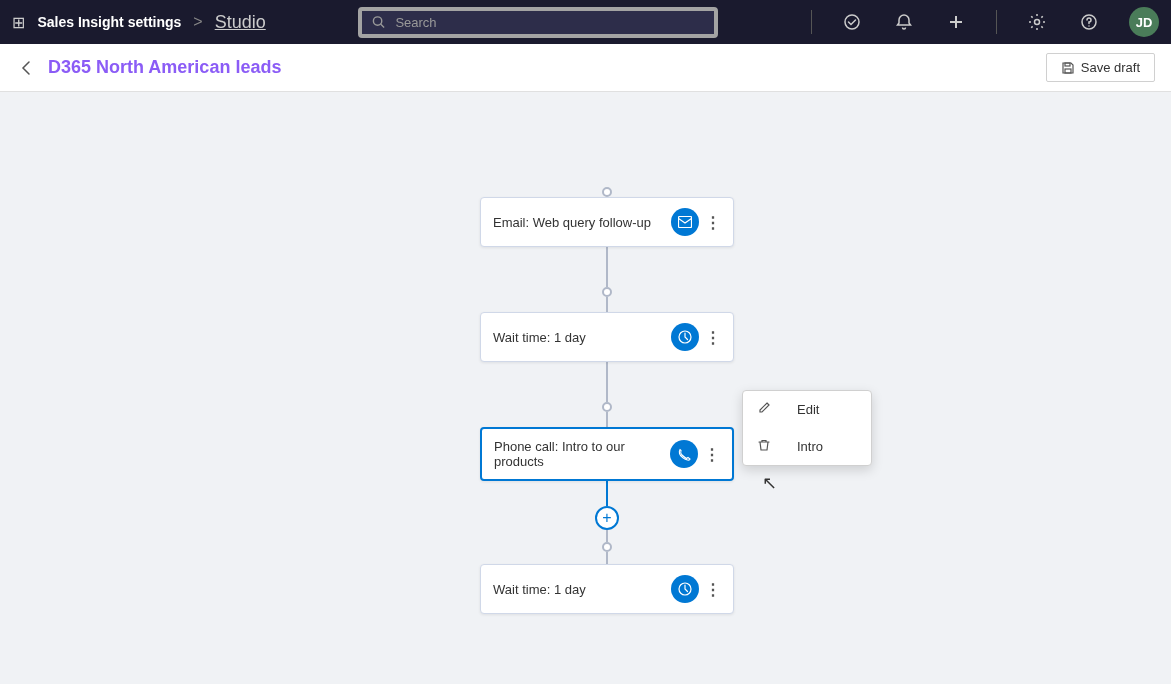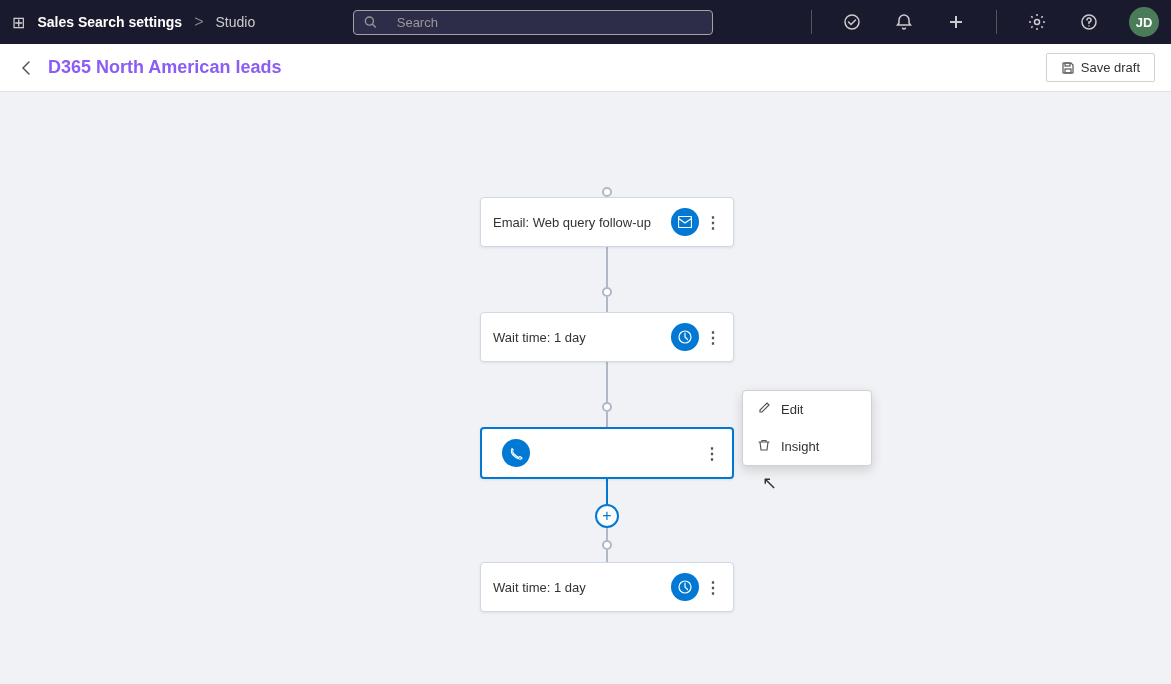--- a/index.html
+++ b/index.html
@@ -24,33 +24,34 @@
     .nav-app-title {
       font-size: 14px;
       font-weight: 600;
       color: white;
     }
     .nav-separator {
       color: #888;
       margin: 0 4px;
     }
     .nav-studio {
-      font-size: 14px;
+      font-size: 18px;
       color: #ccc;
+      text-decoration: underline;
     }
     .nav-search {
       margin-left: auto;
       background: #2d2d4a;
-      border: 1px solid #a3a3a3;
+      border: 4px solid #a3a3a3;
       border-radius: 4px;
       display: flex;
       align-items: center;
       padding: 4px 10px;
       width: 360px;
-      gap: 20px;
+      gap: 10px;
     }
     .nav-search input {
       background: transparent;
       border: none;
       outline: none;
       color: #ccc;
       font-size: 13px;
       width: 100%;
     }
     .nav-search input::placeholder { color: #999; }
@@ -263,21 +264,21 @@
       border-radius: 4px;
       box-shadow: 0 4px 12px rgba(0,0,0,0.15);
       width: 130px;
       z-index: 100;
       overflow: hidden;
     }
 
     .context-menu-item {
       display: flex;
       align-items: center;
-      gap: 10px;
+      gap: 26px;
       padding: 10px 14px;
       font-size: 13px;
       color: #333;
       cursor: pointer;
     }
 
     .context-menu-item .menu-icon {
       font-size: 14px;
       color: #555;
     }
@@ -289,21 +290,21 @@
       font-size: 18px;
       color: #333;
       pointer-events: none;
     }
   </style>
 </head>
 <body>
 
 <div class="top-nav">
   <span class="nav-grid-icon">⊞</span>
-  <span class="nav-app-title">Sales Search settings</span>
+  <span class="nav-app-title">Sales Insight settings</span>
   <span class="nav-separator">&gt;</span>
   <span class="nav-studio">Studio</span>
   <div class="nav-search">
     <svg width="14" height="14" viewBox="0 0 14 14" fill="none">
       <circle cx="6" cy="6" r="4.5" stroke="#999" stroke-width="1.5"></circle>
       <line x1="9.5" y1="9.5" x2="13" y2="13" stroke="#999" stroke-width="1.5"></line>
     </svg>
     <input type="text" placeholder="Search" style="">
   </div>
   <div class="nav-right-icons">
@@ -406,20 +407,21 @@
     </div>
 
     <div class="connector">
       <div class="line" style="height:40px;"></div>
       <div class="dot"></div>
       <div class="line" style="height:15px;"></div>
     </div>
 
     <div class="flow-node">
       <div class="node-card selected">
+        <span class="node-label">Phone call: Intro to our products</span>
         <div class="node-icon-circle">
           <svg width="13" height="13" viewBox="0 0 13 13" fill="none">
             <path d="M2 1.5C2 1.5 1 3 1.5 5.5C2.5 9 7 11.5 9.5 12C12 12.5 12 11 12 11L10 9.5L8.5 10.5C8.5 10.5 6 9 4 7C2 5 3 2.5 3 2.5L2 1.5z" stroke="white" stroke-width="1.1" fill="none"></path>
           </svg>
         </div>
         <div class="node-more">⋮</div>
       </div>
     </div>
 
     <div class="connector">
@@ -453,19 +455,19 @@
         </svg>
       </span>
       <span>Edit</span>
     </div>
     <div class="context-menu-item">
       <span class="menu-icon">
         <svg width="14" height="14" viewBox="0 0 14 14" fill="none">
           <path d="M2 4h10M5 4V2.5h4V4M3 4l1 8h6l1-8" stroke="#555" stroke-width="1.2" stroke-linecap="round"></path>
         </svg>
       </span>
-      <span>Insight</span>
+      <span>Intro</span>
     </div>
   </div>
 
   <div class="cursor-indicator">↖</div>
 
 </div>
 
 </body></html>

